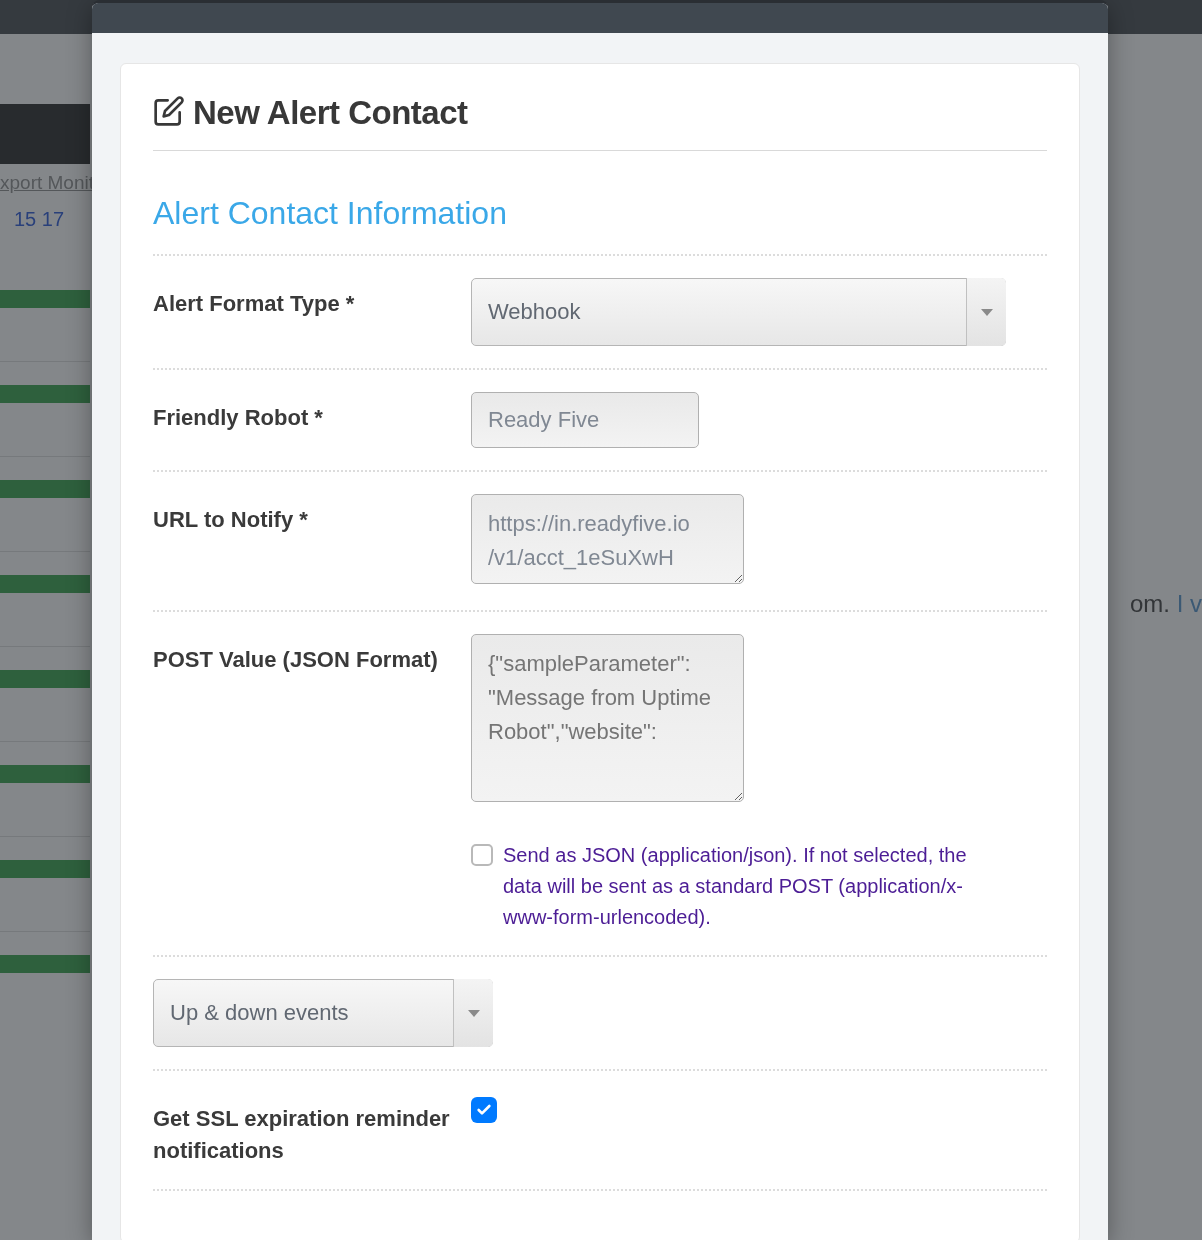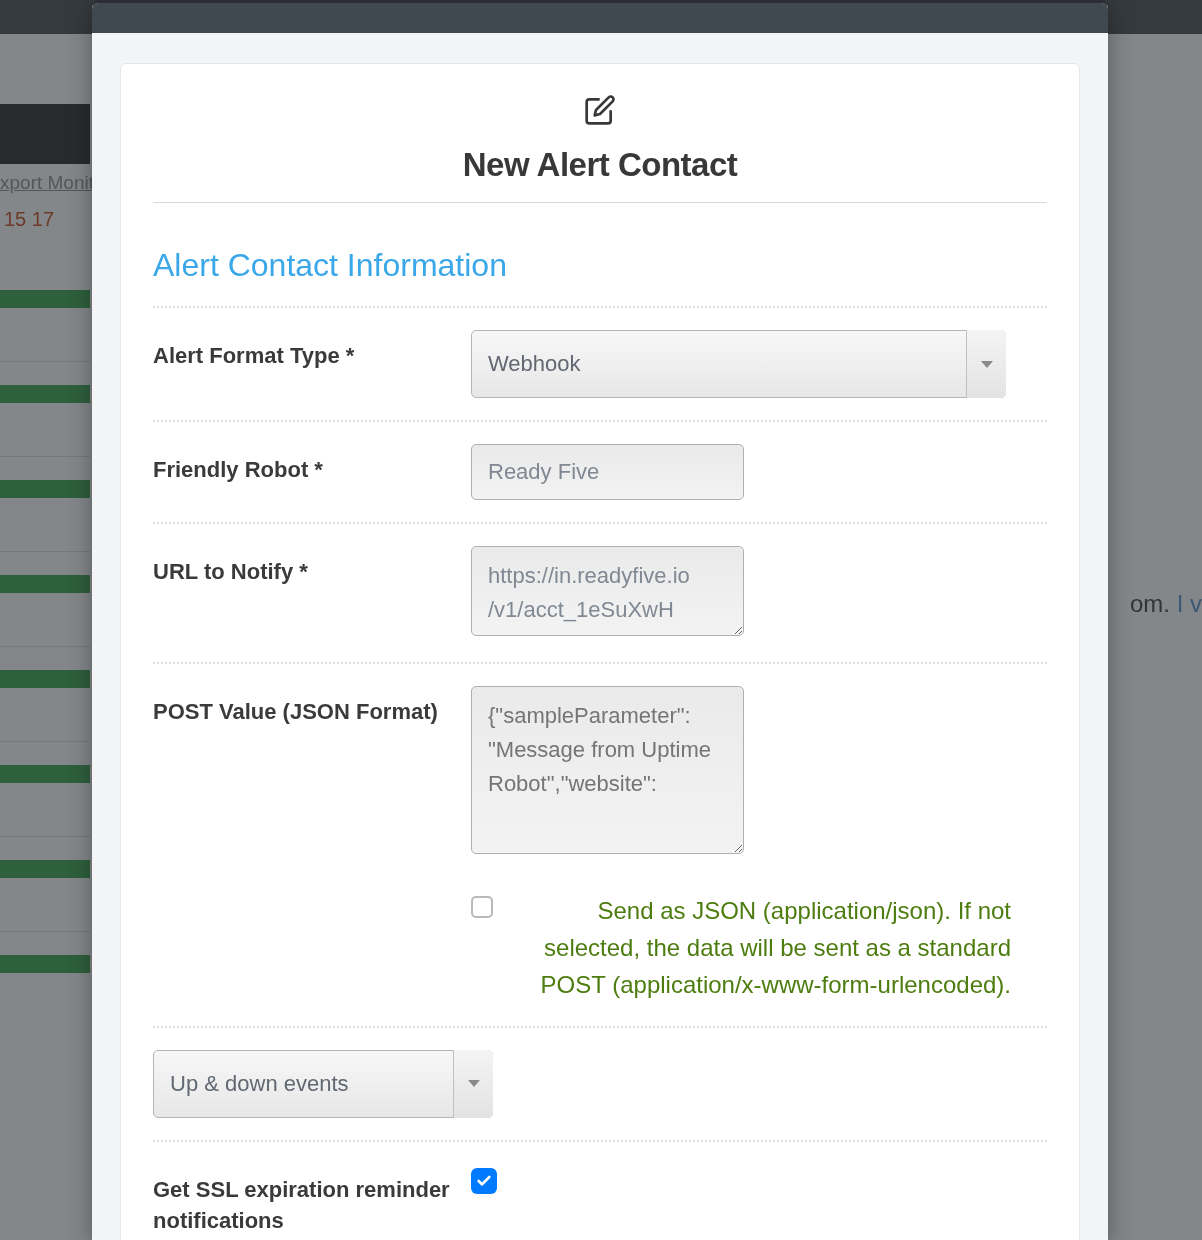--- a/index.html
+++ b/index.html
@@ -40,23 +40,23 @@
       position: absolute;
       top: 172px;
       left: 0;
       font-size: 19px;
       color: #888;
       text-decoration: underline;
     }
     .bg-numbers {
       position: absolute;
       top: 208px;
-      left: 4px;
+      left: 14px;
       font-size: 20px;
-      color: #c2410c;
+      color: #1d4ed8;
     }
     .bg-row {
       position: absolute;
       left: 0;
       width: 90px;
       height: 52px;
       border-bottom: 1px solid #ddd;
     }
     .bg-row-green {
       position: absolute;
@@ -100,24 +100,23 @@
       margin: 30px 28px 0 28px;
       background: #ffffff;
       border-radius: 6px;
       border: 1px solid #e6e6e6;
       padding: 30px 32px 0 32px;
       min-height: 1180px;
     }
     .modal-title-row {
       display: flex;
       align-items: center;
-      gap: 16px;
+      gap: 8px;
       padding-bottom: 18px;
       border-bottom: 1px solid #d9d9d9;
-      flex-direction: column;
     }
     .modal-title {
       font-size: 33px;
       font-weight: 700;
       color: #383838;
       letter-spacing: -0.5px;
     }
     .edit-icon svg {
       width: 32px;
       height: 32px;
@@ -188,21 +187,21 @@
     }
     .select-arrow::after {
       content: "";
       width: 0;
       height: 0;
       border-left: 6px solid transparent;
       border-right: 6px solid transparent;
       border-top: 7px solid #8a8a8a;
     }
     .text-input {
-      width: 273px;
+      width: 228px;
       height: 56px;
       border: 1px solid #b0b0b0;
       border-radius: 5px;
       background: linear-gradient(#e9e9e9, #f3f3f3);
       font-size: 22px;
       color: #808893;
       padding: 0 16px;
       font-family: inherit;
     }
     .textarea-input {
@@ -226,24 +225,23 @@
       color: #a6abb4;
     }
     .helper-row {
       display: flex;
       align-items: flex-start;
       gap: 10px;
       margin-top: 34px;
       max-width: 540px;
     }
     .helper-text {
-      font-size: 24px;
-      color: #4d7c0f;
+      font-size: 20px;
+      color: #4c1d95;
       line-height: 1.55;
-      text-align: right;
     }
     .square-checkbox {
       width: 22px;
       height: 22px;
       border: 2px solid #b9b9b9;
       border-radius: 5px;
       margin-top: 4px;
       flex: 0 0 22px;
       background: #fff;
       cursor: pointer;

